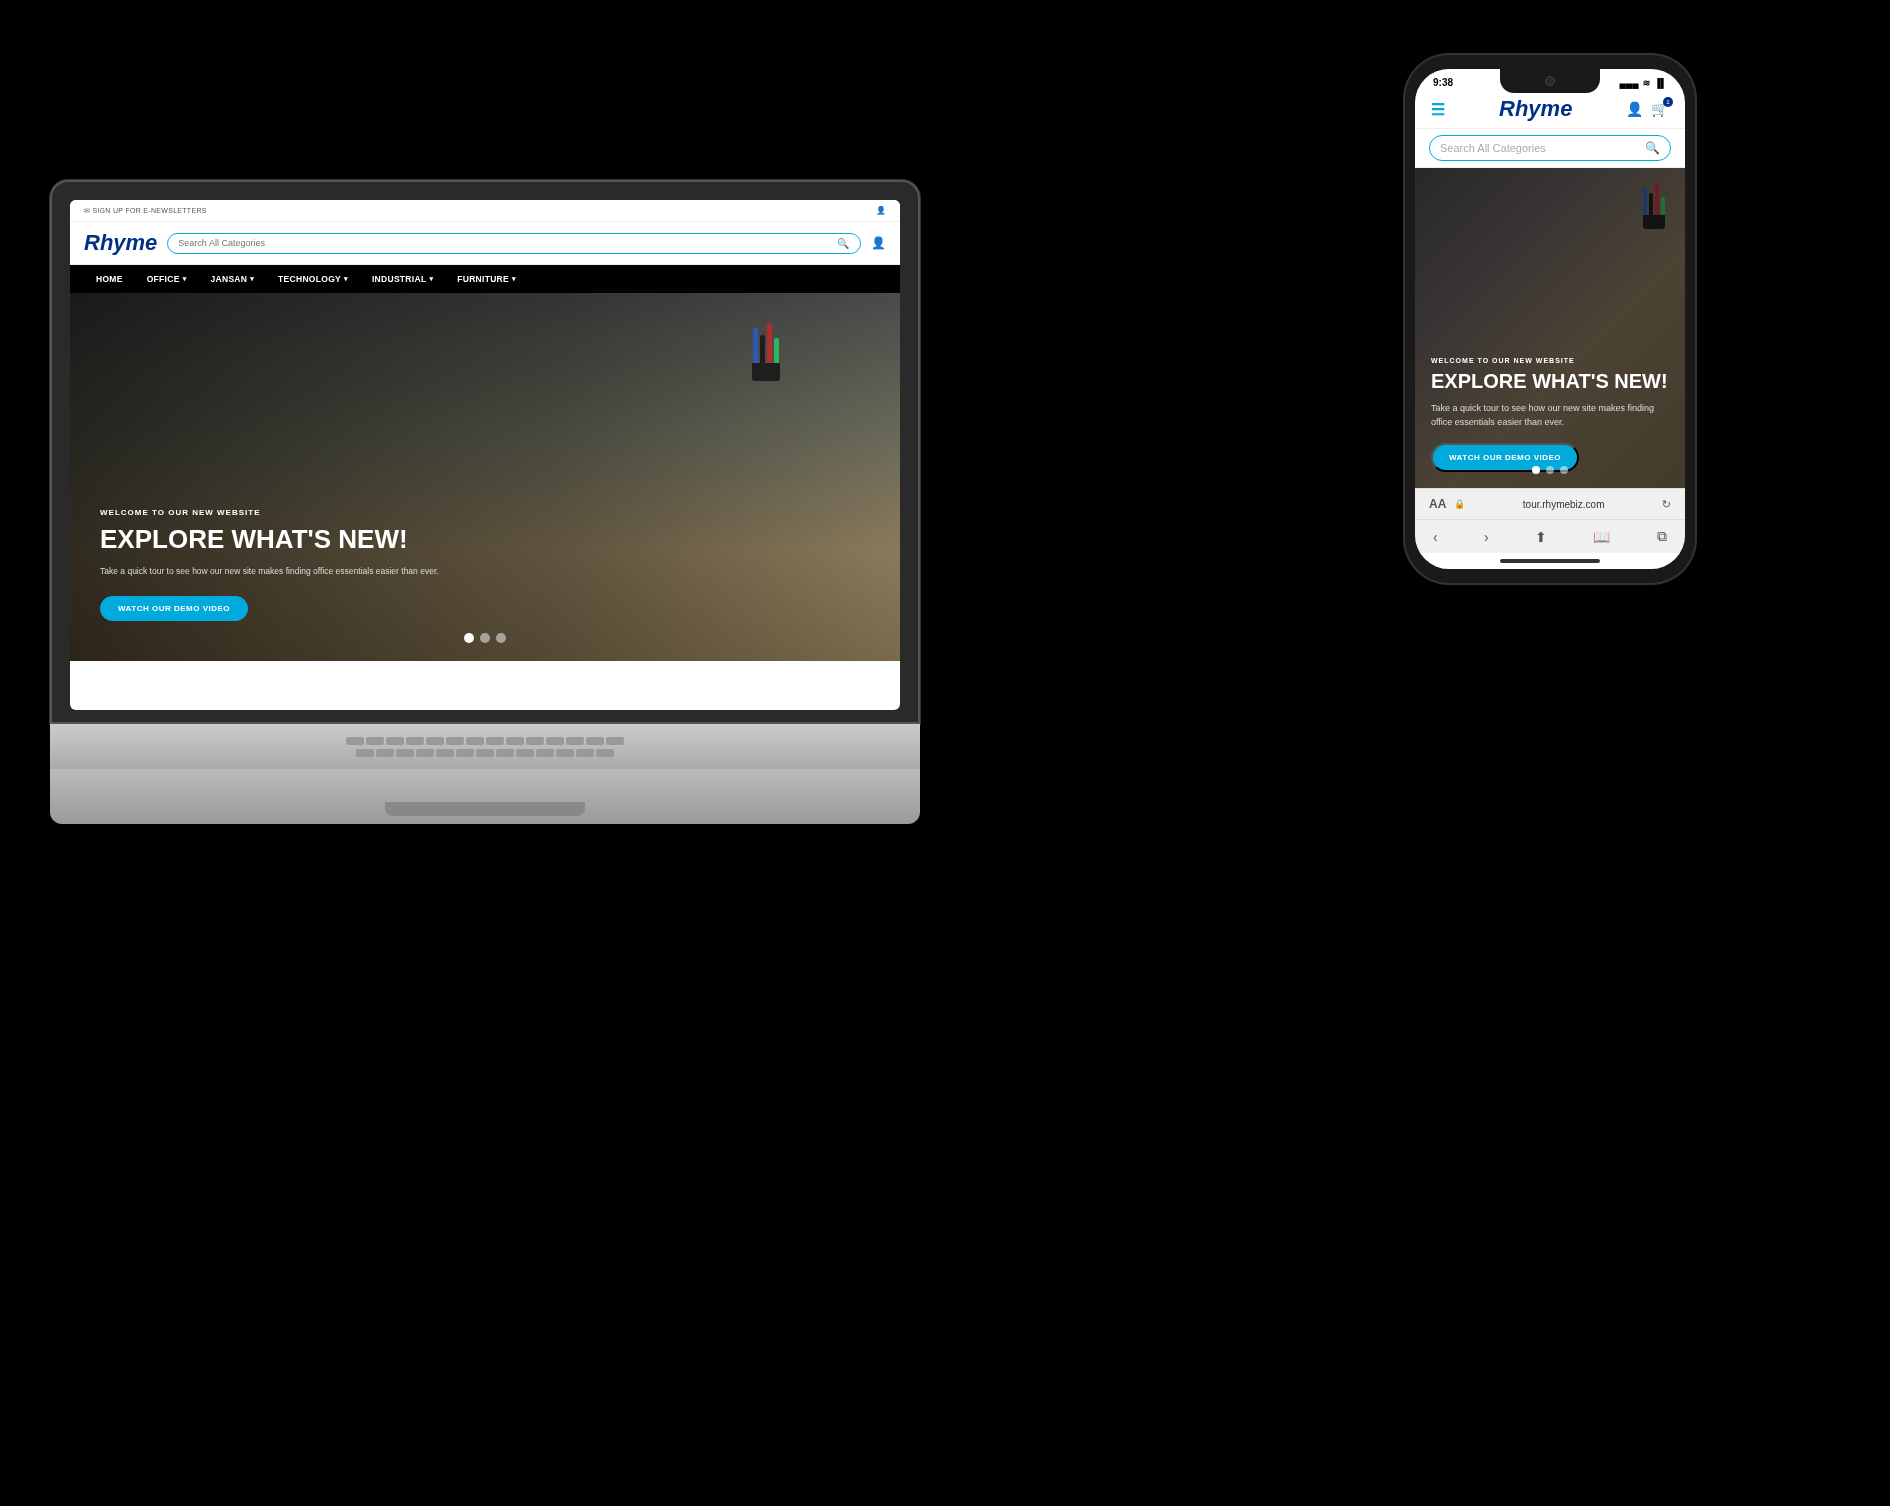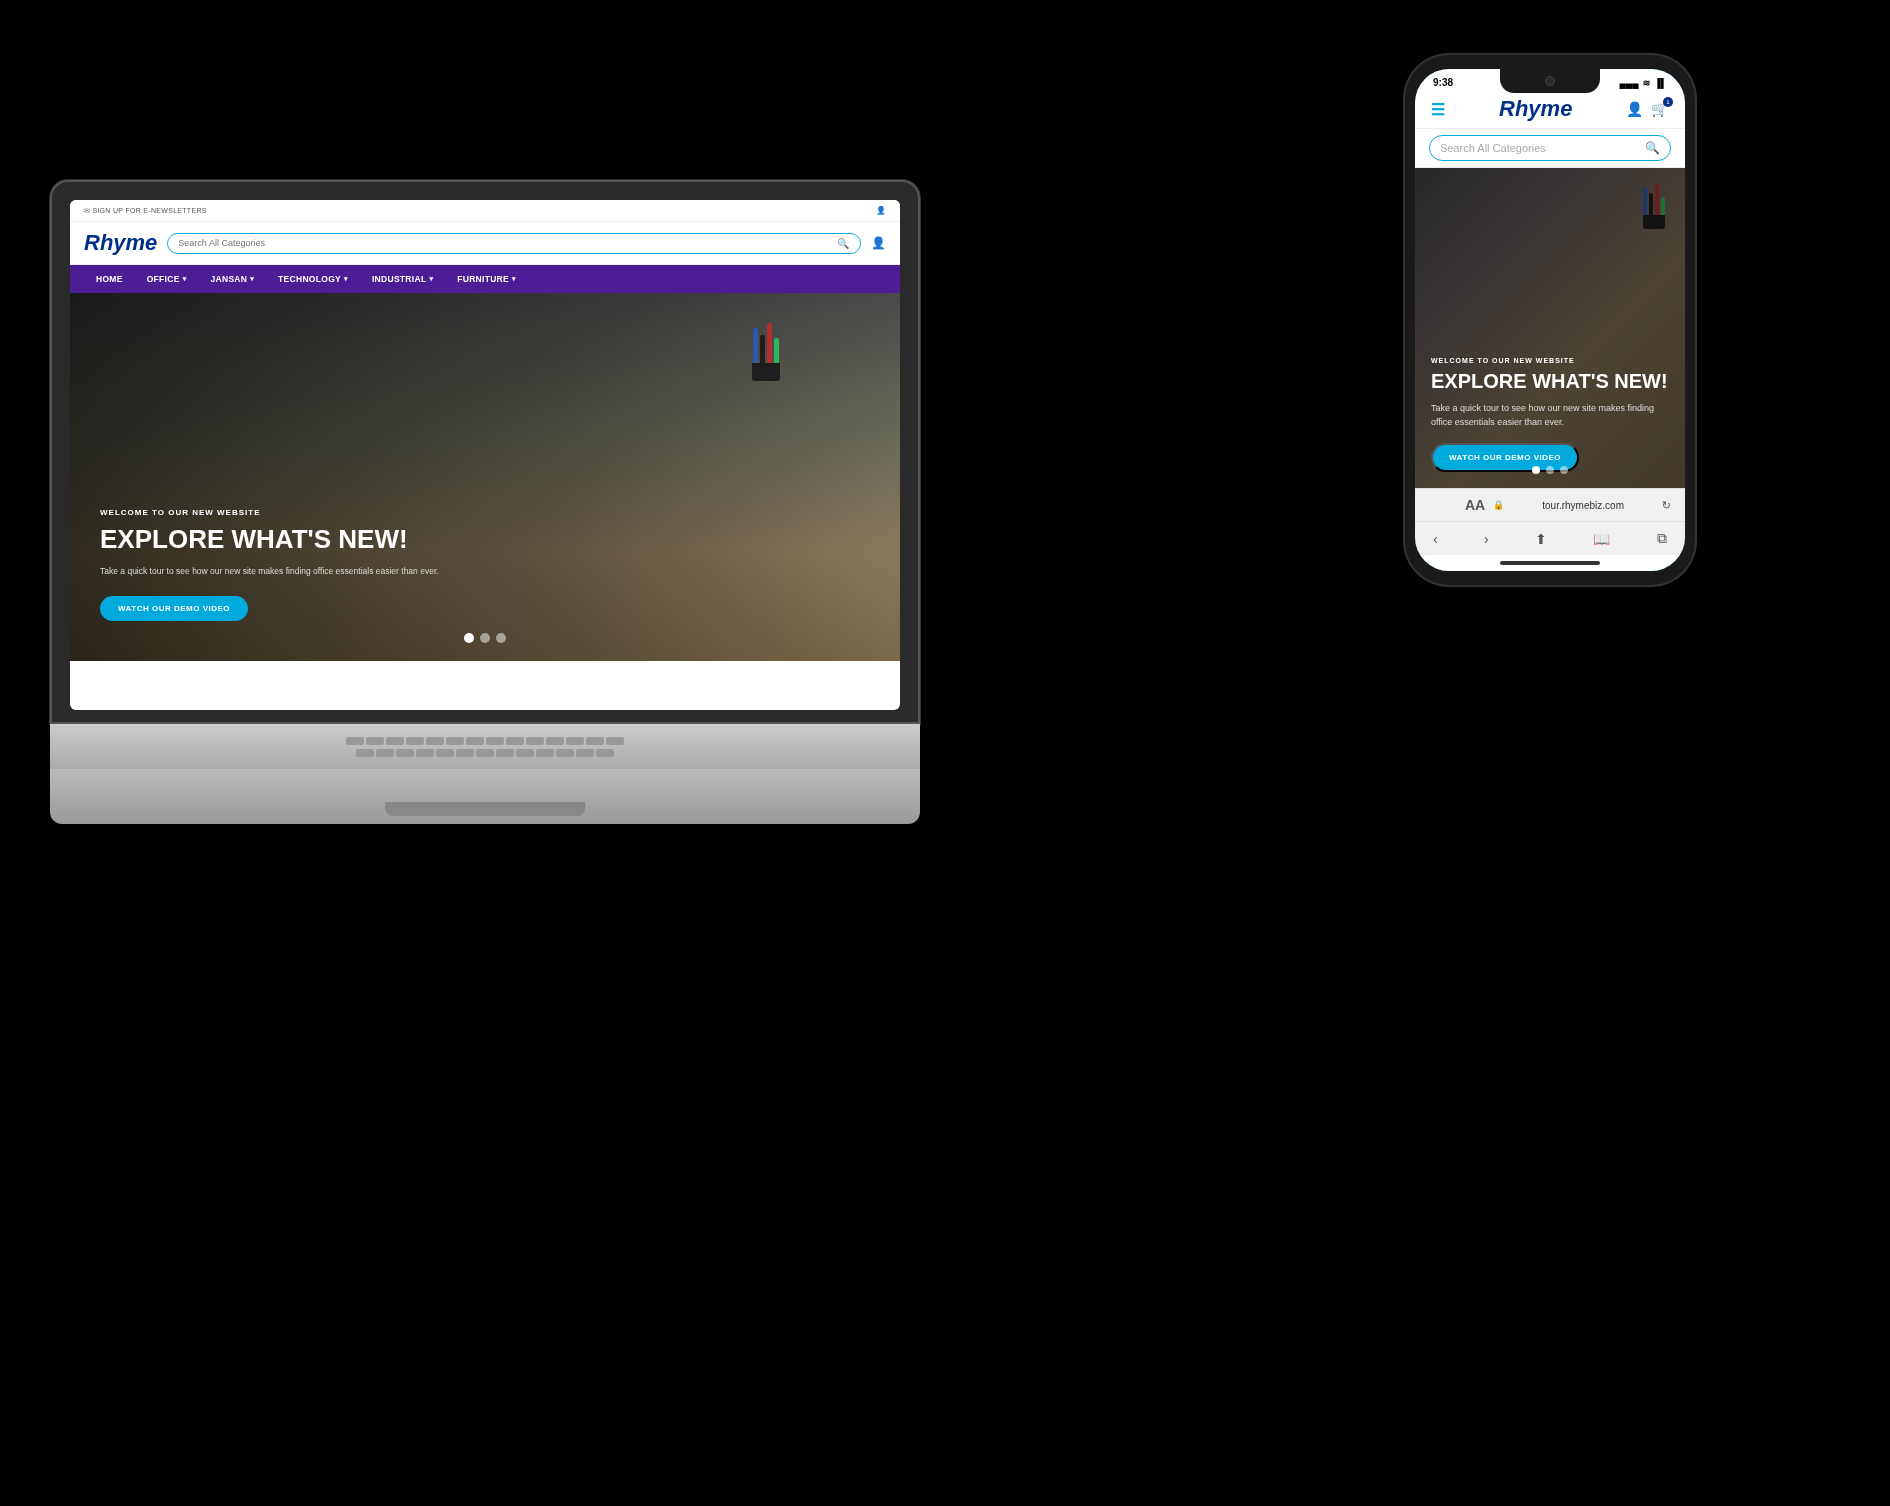--- a/index.html
+++ b/index.html
@@ -116,21 +116,21 @@
       font-size: 9px;
       color: #aaa;
     }
 
     .ls-search-icon {
       color: #00aadd;
       font-size: 10px;
     }
 
     .ls-nav {
-      background: #4c1d95;
+      background: #000000;
       display: flex;
       align-items: flex-start;
       padding: 0 14px;
     }
 
     .ls-nav-item {
       color: #fff;
       font-size: 8.5px;
       font-weight: 700;
       padding: 9px 12px;
@@ -463,24 +463,23 @@
     .phone-browser-bar {
       background: #f0f0f0;
       padding: 8px 14px;
       display: flex;
       align-items: center;
       gap: 8px;
       border-top: 1px solid #ddd;
     }
 
     .phone-aa {
-      font-size: 14px;
+      font-size: 12px;
       color: #555;
       font-weight: 600;
-      margin-left: 36px;
     }
 
     .phone-lock {
       font-size: 9px;
       color: #555;
     }
 
     .phone-url {
       flex: 1;
       font-size: 10px;

